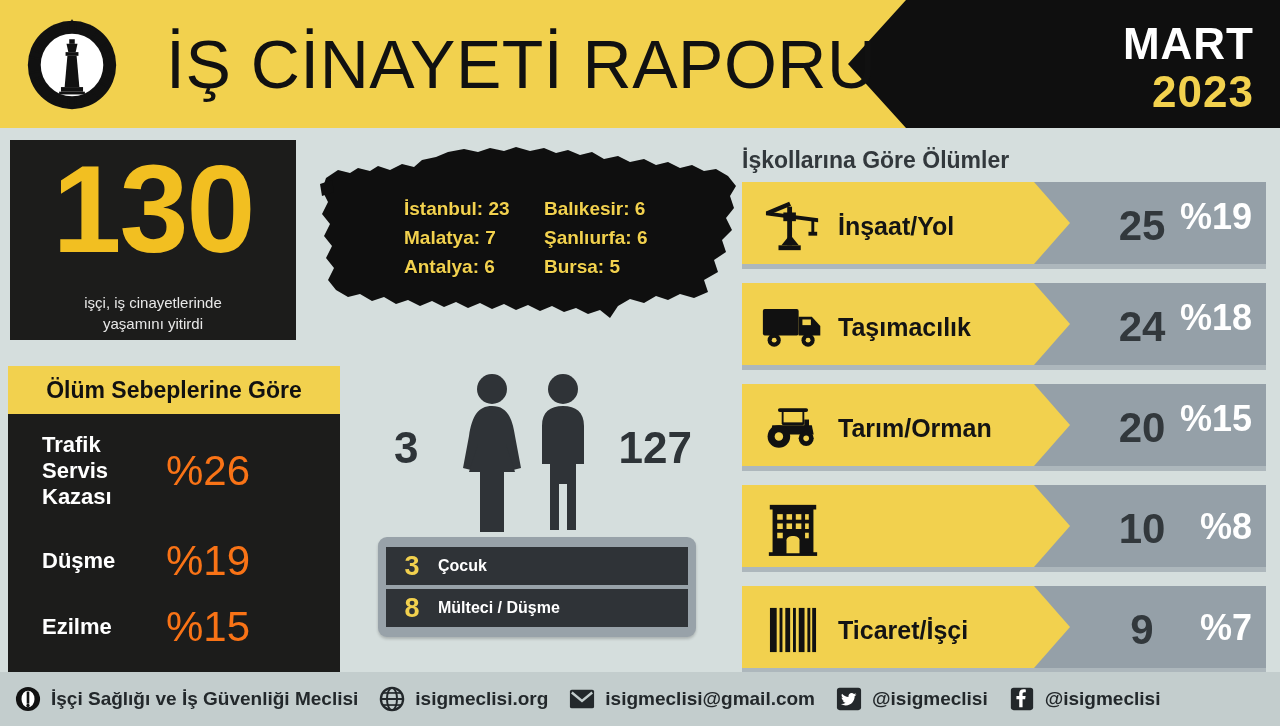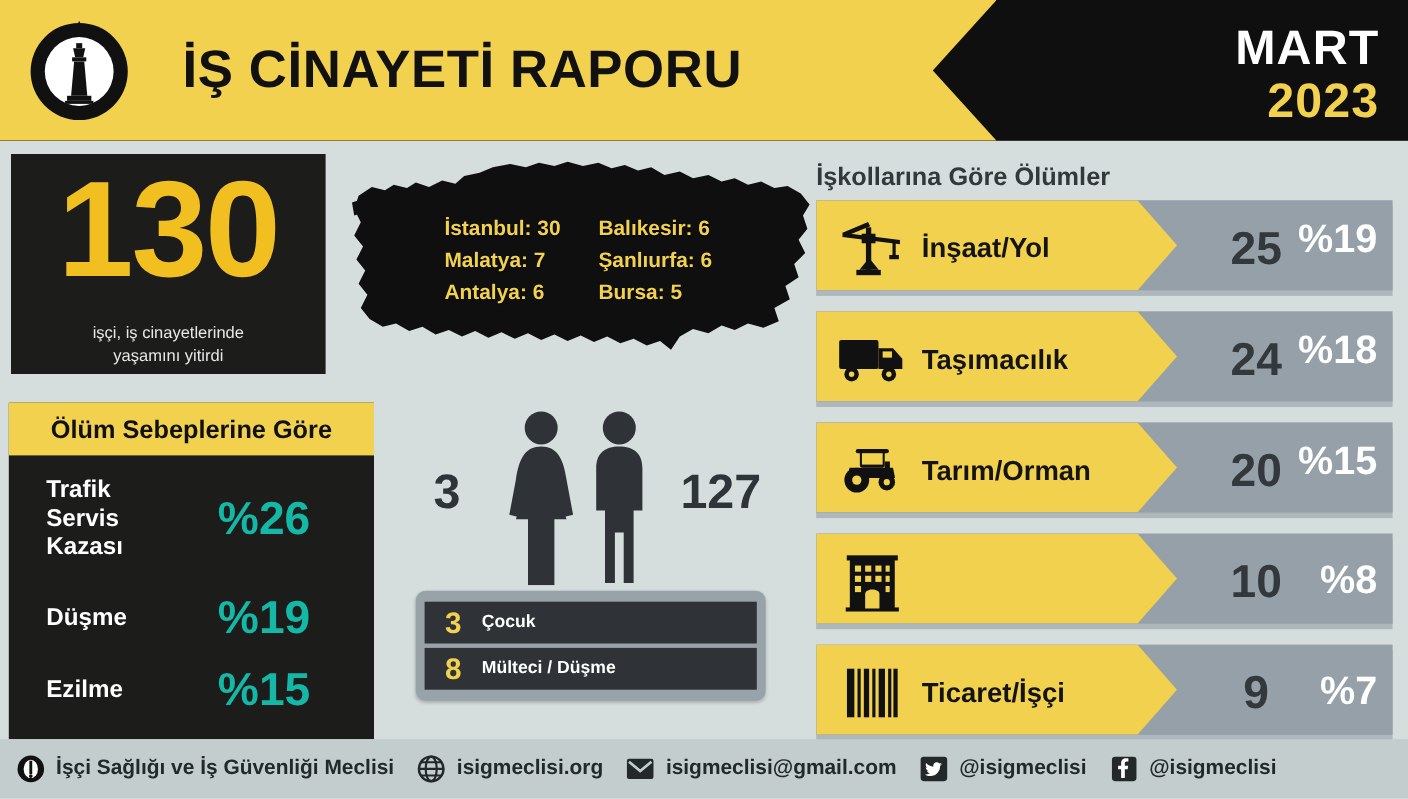--- a/index.html
+++ b/index.html
@@ -24,21 +24,21 @@
   #header-yellow {
     position: absolute; left: 0; top: 0; width: 906px; height: 128px;
     background: #f2d14e;
     clip-path: polygon(0 0, 906px 0, 848px 64px, 906px 128px, 0 128px);
   }
   #logo-mark {
     position: absolute; left: 26px; top: 19px; width: 92px; height: 92px;
   }
   #header-title {
     position: absolute; left: 166px; top: 27px;
-    font-size: 48px; font-weight: 700; letter-spacing: 0.5px;
+    font-size: 68px; font-weight: 400; letter-spacing: 0.5px;
     color: #111; line-height: 74px; white-space: nowrap;
   }
   #header-month {
     position: absolute; right: 26px; top: 20px;
     font-size: 44px; font-weight: 700; color: #ffffff;
     letter-spacing: 1px; text-align: right; line-height: 48px;
   }
   #header-year {
     position: absolute; right: 26px; top: 68px;
     font-size: 44px; font-weight: 700; color: #f2d14e;
@@ -79,21 +79,21 @@
   }
   .cause-row {
     position: absolute; left: 0; width: 332px; display: flex;
     align-items: center;
   }
   .cause-label {
     width: 158px; padding-left: 34px;
     color: #ffffff; font-size: 22px; font-weight: 700; line-height: 26px;
   }
   .cause-value {
-    color: #14b8a6; font-size: 42px; font-weight: 700; line-height: 46px; margin-left: 32px;
+    color: #f97316; font-size: 42px; font-weight: 400; line-height: 46px;
   }
   #cause-row-0 { top: 66px; }
   #cause-row-1 { top: 172px; }
   #cause-row-2 { top: 238px; }
 
   
   #map-wrap {
     position: absolute; left: 318px; top: 140px; width: 424px; height: 208px;
   }
   #city-list {
@@ -285,21 +285,21 @@
         L312,159 L300,166 L292,178 L282,170 L270,174 L258,168 L246,172 L234,166 L222,171
         L210,165 L198,170 L186,164 L174,169 L162,163 L150,168 L138,162 L126,167 L114,161
         L102,166 L90,160 L78,164 L66,157 L54,161 L42,154 L30,157 L18,150 L10,140
         L16,128 L8,118 L14,106 L6,96 L12,84 L4,74 L10,62 L4,50 Z"></path>
       <path fill="#0f0f0f" d="M2,44 L14,40 L16,52 L4,56 Z"></path>
     </svg>
 
     <div id="city-list">
       <div class="city-entry">
         <span>İstanbul:</span>
-        <span>30</span>
+        <span>23</span>
       </div>
       <div class="city-entry">
         <span>Balıkesir:</span>
         <span>6</span>
       </div>
       <div class="city-entry">
         <span>Malatya:</span>
         <span>7</span>
       </div>
       <div class="city-entry">

